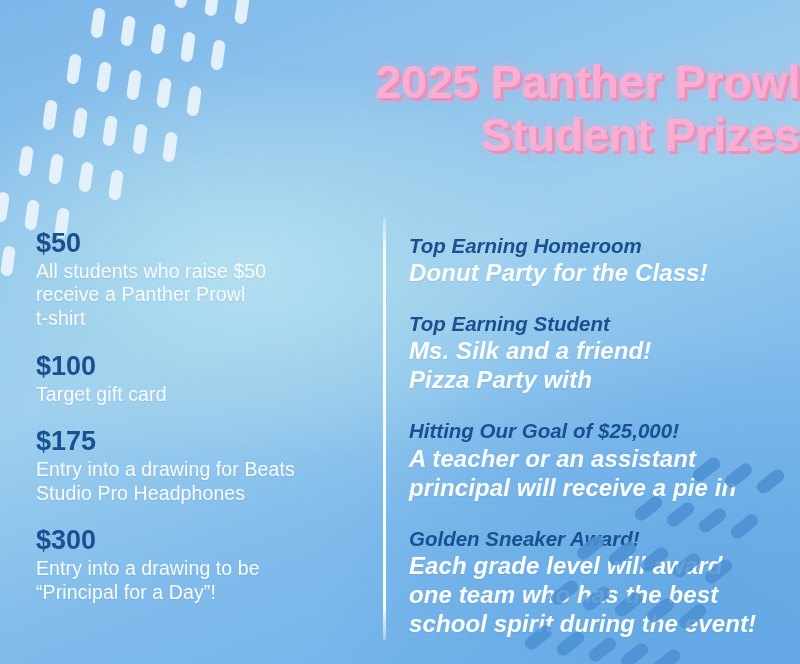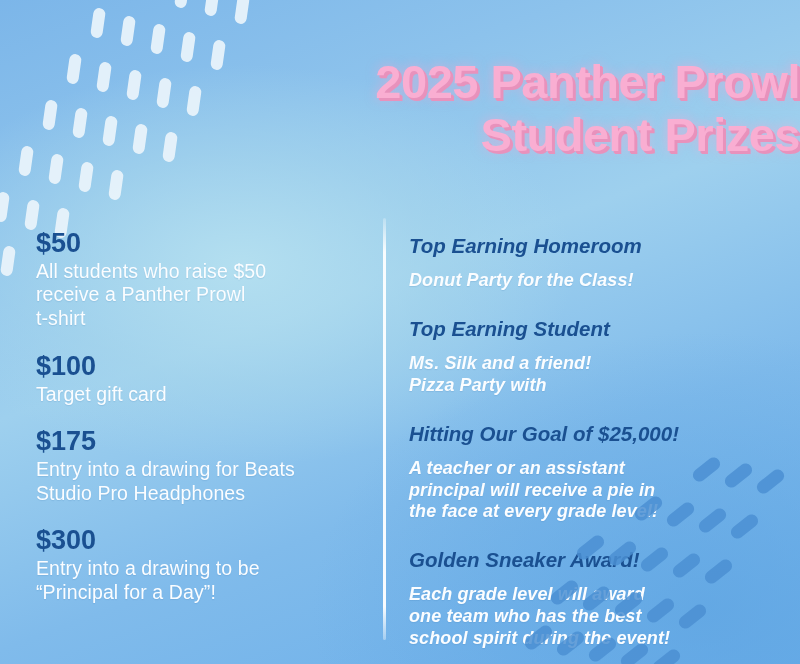--- a/index.html
+++ b/index.html
@@ -78,21 +78,21 @@
   }
   #col-left .heading  { font-size:27px; }
   #col-right .heading { font-size:20.5px; }
 
   .body {
     color:#fbfdff;
     line-height:1.21;
     text-shadow:0 1px 1px rgba(60,120,180,.18);
   }
   #col-left .body  { font-size:19.5px; font-weight:normal; letter-spacing:.1px; }
-  #col-right .body { font-size:18px; font-weight:bold; letter-spacing:.1px;margin-top:12px; }
+  #col-right .body { font-size:24px; font-weight:bold; letter-spacing:.1px; }
   .body .ln { display:block; white-space:nowrap; }
 </style>
 </head>
 <body>
 
 <div id="poster">
 
   <div class="deco" id="deco-topleft">
       <span class="cap" style="left: 180px; top: -4px; transform: rotate(8deg); opacity: 0.92;"></span>
       <span class="cap" style="left: 210px; top: 4px; transform: rotate(8deg); opacity: 0.92;"></span>
@@ -173,21 +173,20 @@
         <div class="body">
           <span class="ln">Ms. Silk and a friend!</span>
           <span class="ln">Pizza Party with</span>
         </div>
       </div>
       <div class="block">
         <div class="heading">Hitting Our Goal of $25,000!</div>
         <div class="body">
           <span class="ln">A teacher or an assistant</span>
           <span class="ln">principal will receive a pie in</span>
-          <span class="ln">the face at every grade level!</span>
         </div>
       </div>
       <div class="block">
         <div class="heading">Golden Sneaker Award!</div>
         <div class="body">
           <span class="ln">Each grade level will award</span>
           <span class="ln">one team who has the best</span>
           <span class="ln">school spirit during the event!</span>
         </div>
       </div>

